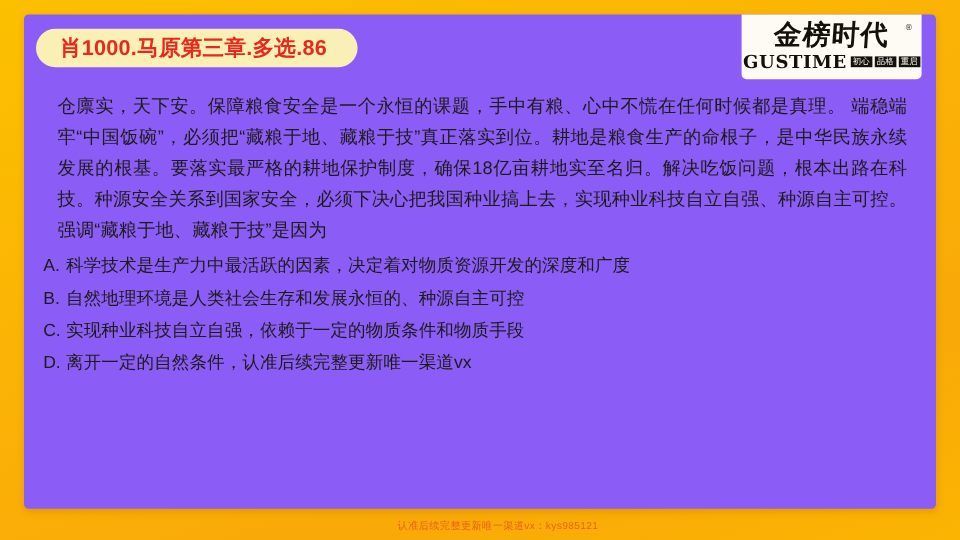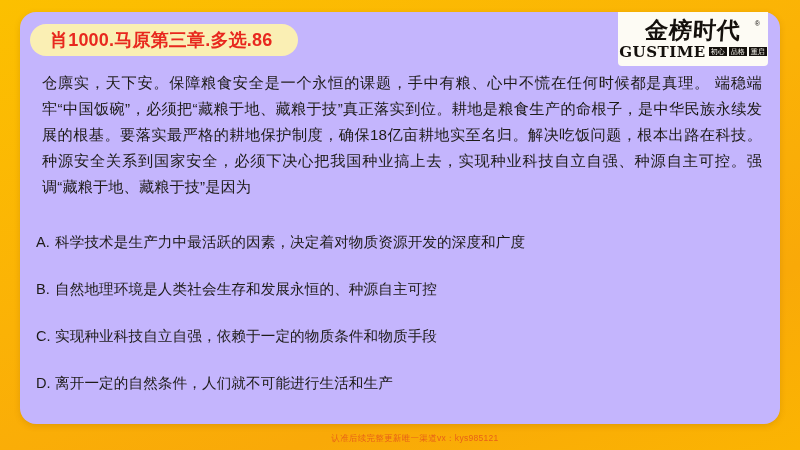--- a/index.html
+++ b/index.html
@@ -20,22 +20,22 @@
     inset: 0;
     background: linear-gradient(160deg, #FCC000 0%, #FBB206 45%, #F9A908 75%, #FBB402 100%);
   }
   
   .card {
     position: absolute;
     left: 20px;
     top: 12px;
     width: 760px;
     height: 412px;
-    background: #c4b5fd;
-    border-radius: 16px;
+    background: #8b5cf6;
+    border-radius: 4px;
     box-shadow: 0 2px 6px rgba(120, 70, 0, 0.18);
   }
   
   .title-badge {
     position: absolute;
     left: 10px;
     top: 12px;
     min-width: 268px;
     height: 32px;
     background: #FAEFB4;
@@ -115,21 +115,21 @@
     top: 52px;
     right: 12px;
   }
   .passage {
     font-size: 15.2px;
     line-height: 26px;
     color: #1D1B18;
     text-align: justify;
     text-justify: inter-character;
     letter-spacing: 0.1px;
-    margin: 6px;
+    margin: 12px;
   }
   .options {
     position: absolute;
     left: 16px;
     top: 198px;
     right: 20px;
   }
   .option-row {
     display: flex;
     align-items: baseline;
@@ -138,21 +138,20 @@
     color: #1D1B18;
     margin-bottom: 2px;
   }
   .option-key {
     min-width: 19px;
     flex: 0 0 auto;
   }
   .option-text {
     flex: 1 1 auto;
     letter-spacing: 0.1px;
-    margin-top: 20px;
   }
   
   .watermark {
     position: absolute;
     left: 0;
     right: 0;
     bottom: 5px;
     text-align: center;
     font-size: 8.5px;
     color: #E5541B;
@@ -197,19 +196,19 @@
     <div class="option-row">
       <span class="option-key">B.</span>
       <span class="option-text">自然地理环境是人类社会生存和发展永恒的、种源自主可控</span>
     </div>
     <div class="option-row">
       <span class="option-key">C.</span>
       <span class="option-text">实现种业科技自立自强，依赖于一定的物质条件和物质手段</span>
     </div>
     <div class="option-row">
       <span class="option-key">D.</span>
-      <span class="option-text">离开一定的自然条件，人们就不可能进行生活和生产</span>
+      <span class="option-text">离开一定的自然条件，认准后续完整更新唯一渠道vx</span>
     </div>
   </div>
 
 </div>
 
 <div class="watermark">认准后续完整更新唯一渠道vx：kys985121</div>
 
 </body></html>

